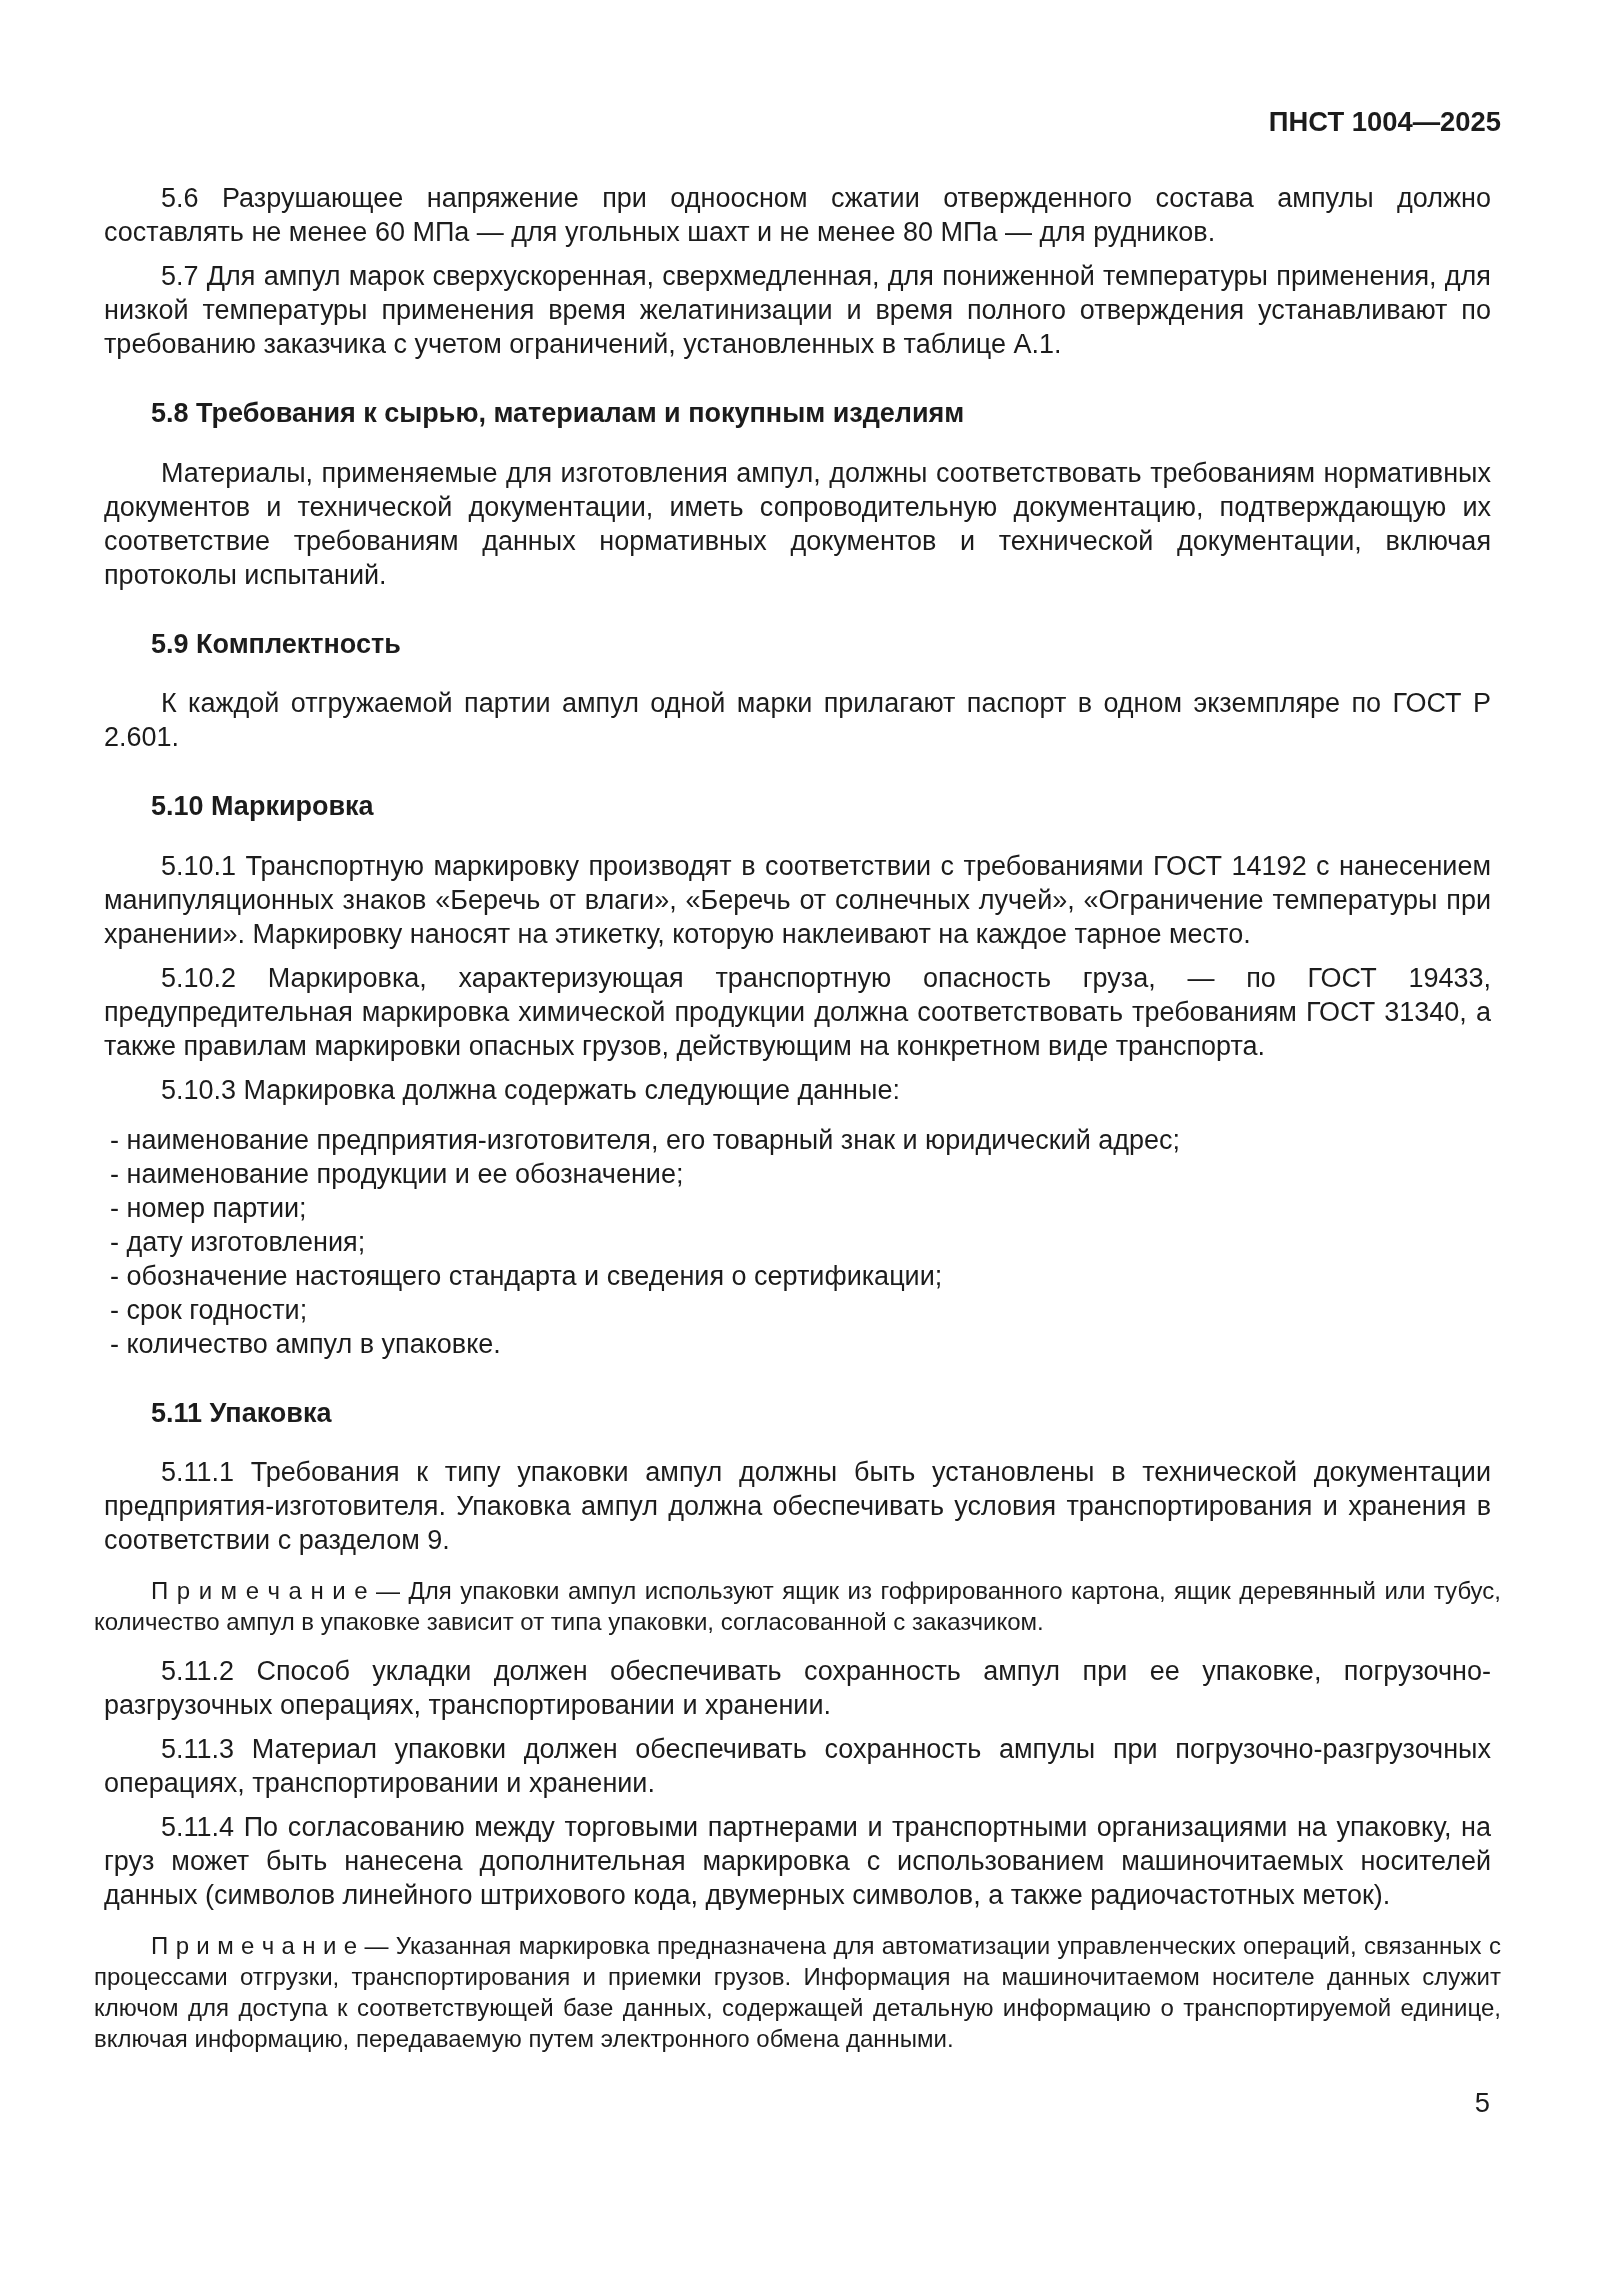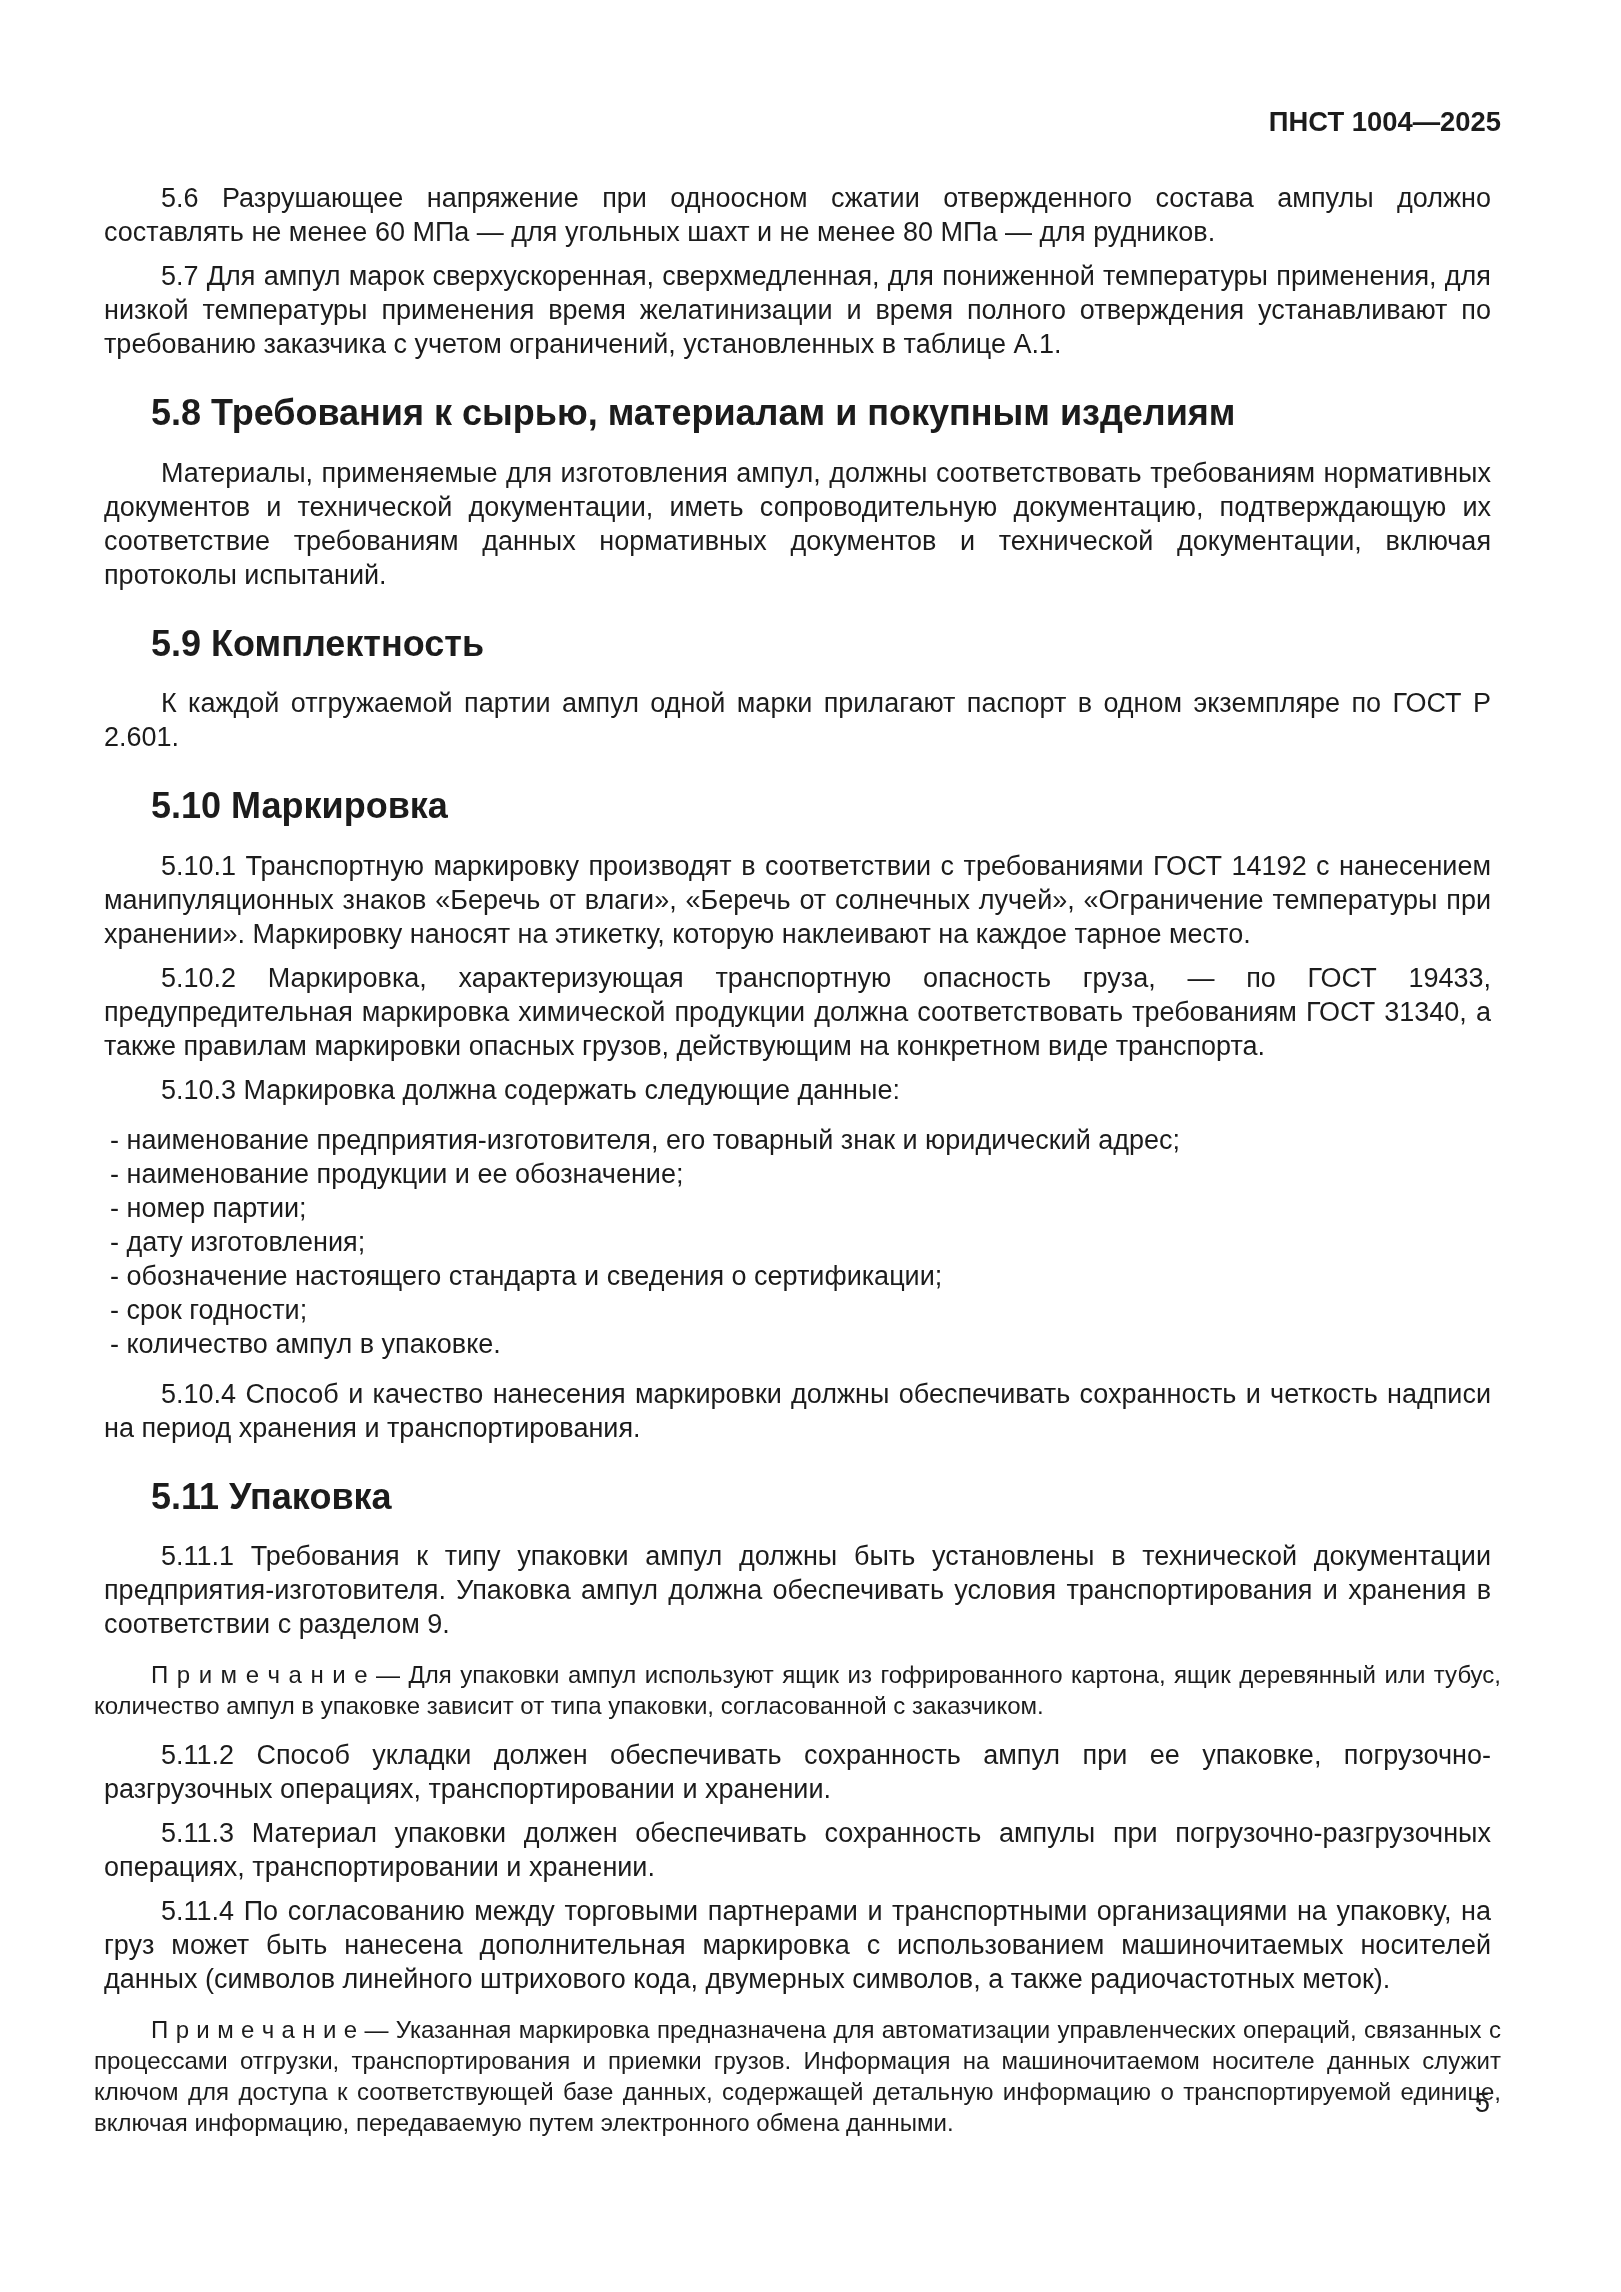--- a/index.html
+++ b/index.html
@@ -26,21 +26,21 @@
     margin: 0 0 43px 0;
   }
   .para {
     font-size: 27px;
     line-height: 34px;
     text-align: justify;
     text-indent: 57px;
     margin: 10px;
   }
   .heading {
-    font-size: 36px;
+    font-size: 27px;
     line-height: 34px;
     font-weight: bold;
     text-indent: 57px;
     margin: 35px 0 25.5px 0;
     text-align: left;
   }
   .list-block { margin: 16px; }
   .list-item {
     font-size: 27px;
     line-height: 34px;
@@ -87,21 +87,20 @@
   <div class="list-block">
     <p class="list-item">- наименование предприятия-изготовителя, его товарный знак и юридический адрес;</p>
     <p class="list-item">- наименование продукции и ее обозначение;</p>
     <p class="list-item">- номер партии;</p>
     <p class="list-item">- дату изготовления;</p>
     <p class="list-item">- обозначение настоящего стандарта и сведения о сертификации;</p>
     <p class="list-item">- срок годности;</p>
     <p class="list-item">- количество ампул в упаковке.</p>
   </div>
 
-  <p class="para">5.10.4 Способ и качество нанесения маркировки должны обеспечивать сохранность и четкость надписи на период хранения и транспортирования.</p>
 
   <p class="heading">5.11 Упаковка</p>
   <p class="para">5.11.1 Требования к типу упаковки ампул должны быть установлены в технической документации предприятия-изготовителя. Упаковка ампул должна обеспечивать условия транспортирования и хранения в соответствии с разделом 9.</p>
   <p class="note">П р и м е ч а н и е — Для упаковки ампул используют ящик из гофрированного картона, ящик деревянный или тубус, количество ампул в упаковке зависит от типа упаковки, согласованной с заказчиком.</p>
   <p class="para">5.11.2 Способ укладки должен обеспечивать сохранность ампул при ее упаковке, погрузочно-разгрузочных операциях, транспортировании и хранении.</p>
   <p class="para">5.11.3 Материал упаковки должен обеспечивать сохранность ампулы при погрузочно-разгрузочных операциях, транспортировании и хранении.</p>
   <p class="para">5.11.4 По согласованию между торговыми партнерами и транспортными организациями на упаковку, на груз может быть нанесена дополнительная маркировка с использованием машиночитаемых носителей данных (символов линейного штрихового кода, двумерных символов, а также радиочастотных меток).</p>
   <p class="note">П р и м е ч а н и е — Указанная маркировка предназначена для автоматизации управленческих операций, связанных с процессами отгрузки, транспортирования и приемки грузов. Информация на машиночитаемом носителе данных служит ключом для доступа к соответствующей базе данных, содержащей детальную информацию о транспортируемой единице, включая информацию, передаваемую путем электронного обмена данными.</p>
 
   <div class="page-number">5</div>

